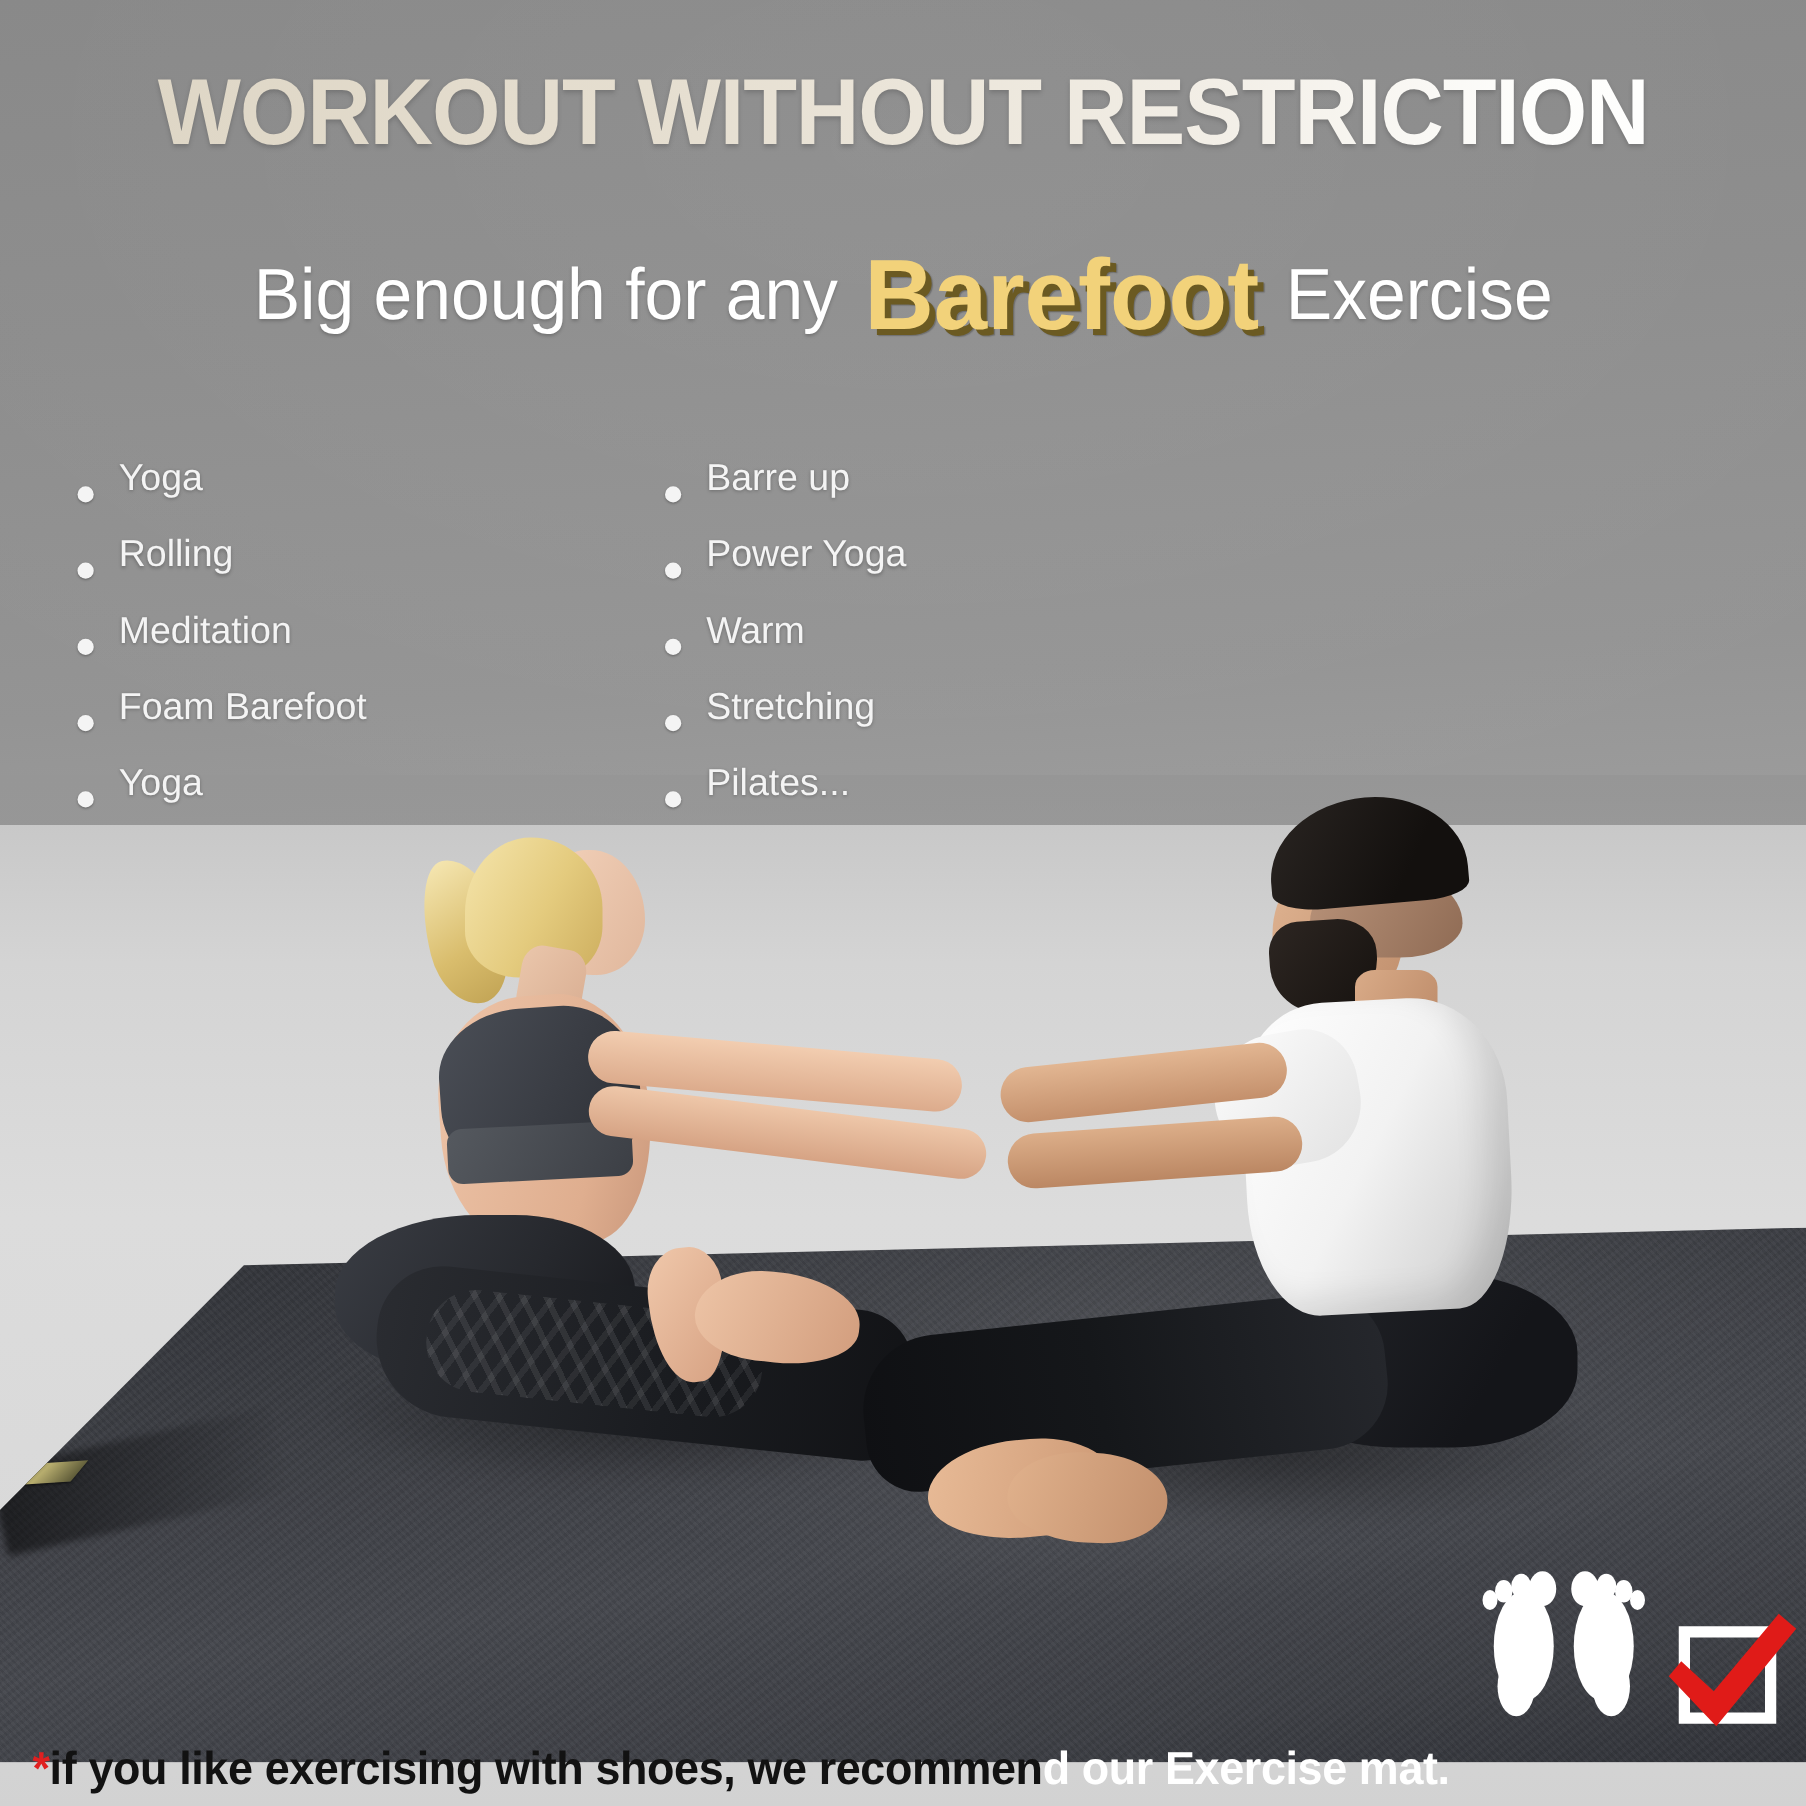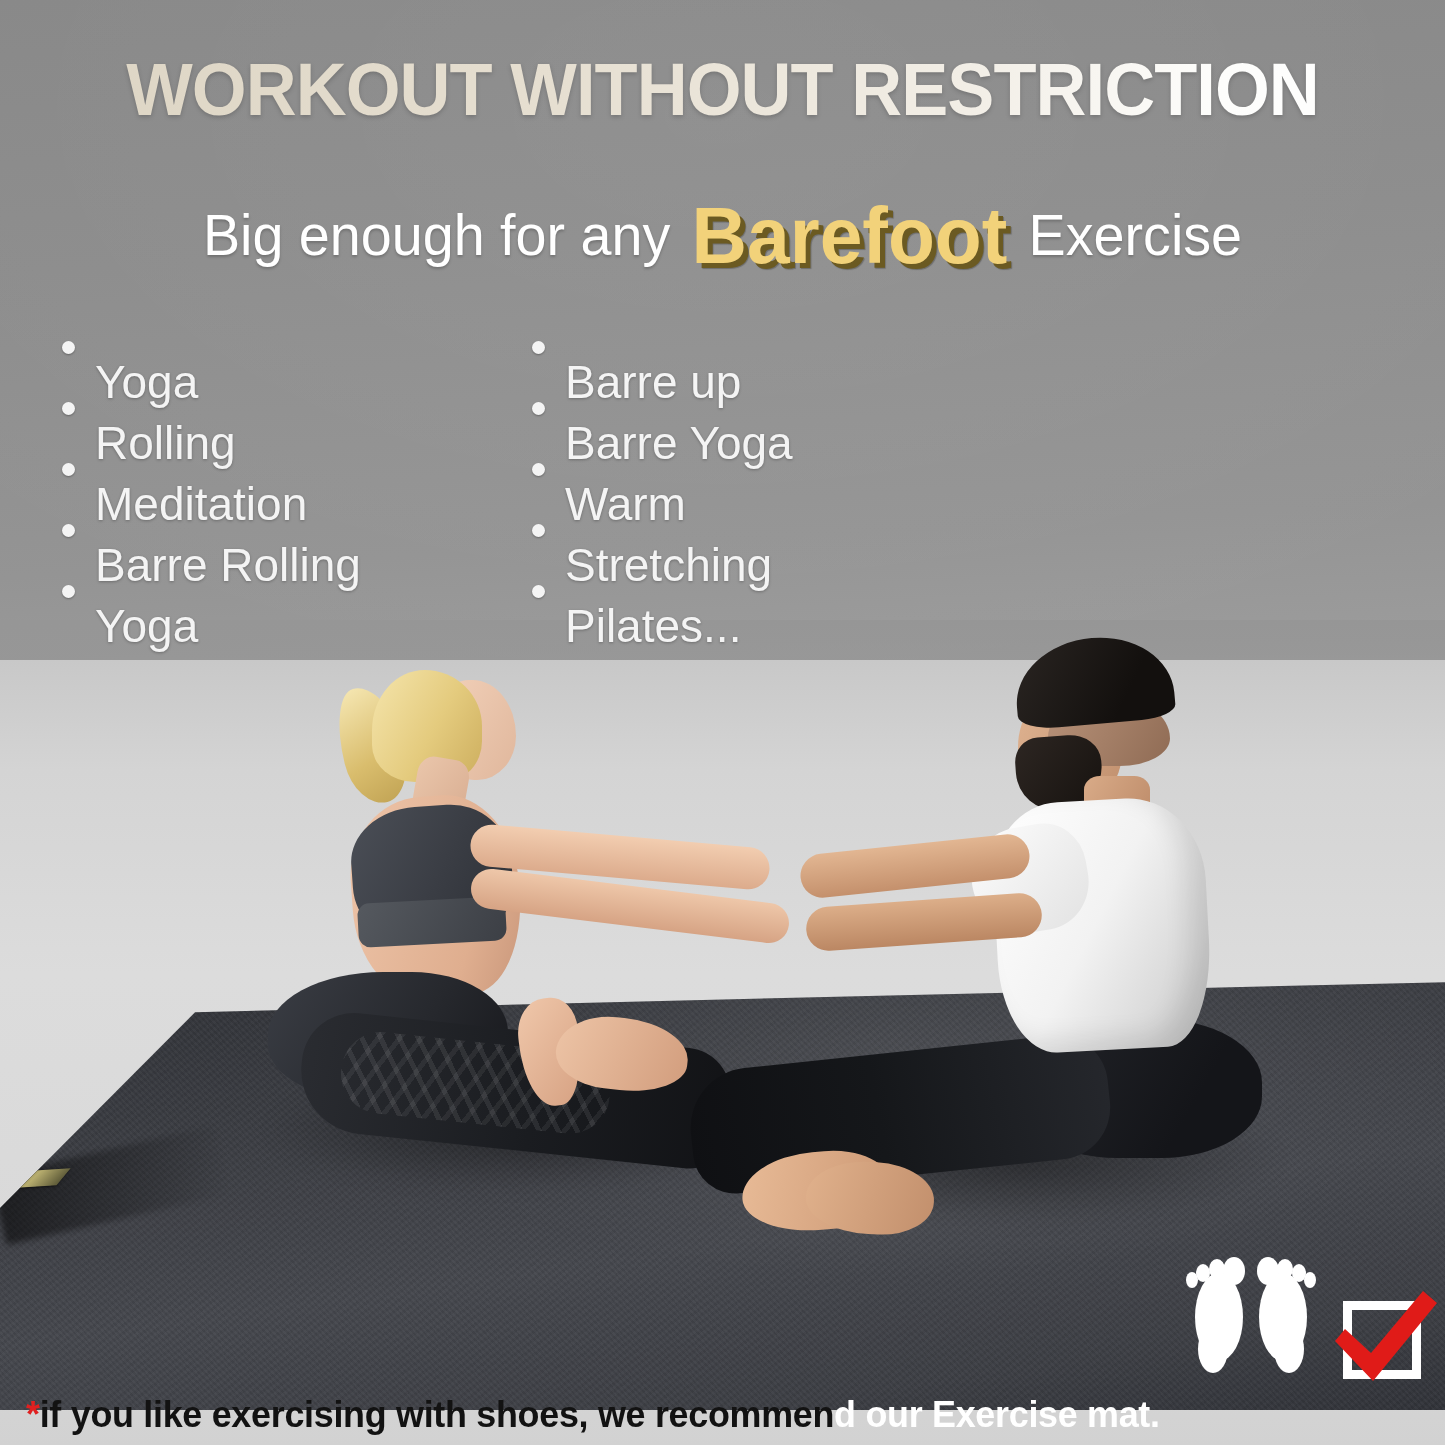--- a/index.html
+++ b/index.html
@@ -90,22 +90,22 @@
     text-shadow:5px 5px 0 #6b5a22, 6px 6px 1px rgba(0,0,0,.25);
     position:relative; top:8px;
   }
 
   
   .lists { position:absolute; left:0; top:352px; width:1445px; display:flex; }
   .col { width:430px; }
   .col.left { margin-left:62px; }
   .col.right { margin-left:40px; }
   .b-item {
-    display:flex; align-items:flex-start;
-    font-size:46px; line-height:61px;
+    display:flex; align-items:flex-end;
+    font-size:30px; line-height:61px;
     color:#f4f4f4;
     text-shadow:0 1px 3px rgba(0,0,0,.28);
   }
   .b-dot {
     width:13px; height:13px; border-radius:50%;
     background:#f4f4f4; margin-right:20px;
     flex:0 0 auto; position:relative; top:-11px;
     box-shadow:0 1px 2px rgba(0,0,0,.3);
   }
 
@@ -362,36 +362,36 @@
       <div class="b-item">
         <span class="b-dot"></span>
         <span>Rolling</span>
       </div>
       <div class="b-item">
         <span class="b-dot"></span>
         <span>Meditation</span>
       </div>
       <div class="b-item">
         <span class="b-dot"></span>
-        <span>Barre Rolling</span>
+        <span>Foam Barefoot</span>
       </div>
       <div class="b-item">
         <span class="b-dot"></span>
         <span>Yoga</span>
       </div>
     </div>
 
     <div class="col right">
       <div class="b-item">
         <span class="b-dot"></span>
         <span>Barre up</span>
       </div>
       <div class="b-item">
         <span class="b-dot"></span>
-        <span>Barre Yoga</span>
+        <span>Power Yoga</span>
       </div>
       <div class="b-item">
         <span class="b-dot"></span>
         <span>Warm</span>
       </div>
       <div class="b-item">
         <span class="b-dot"></span>
         <span>Stretching</span>
       </div>
       <div class="b-item">

